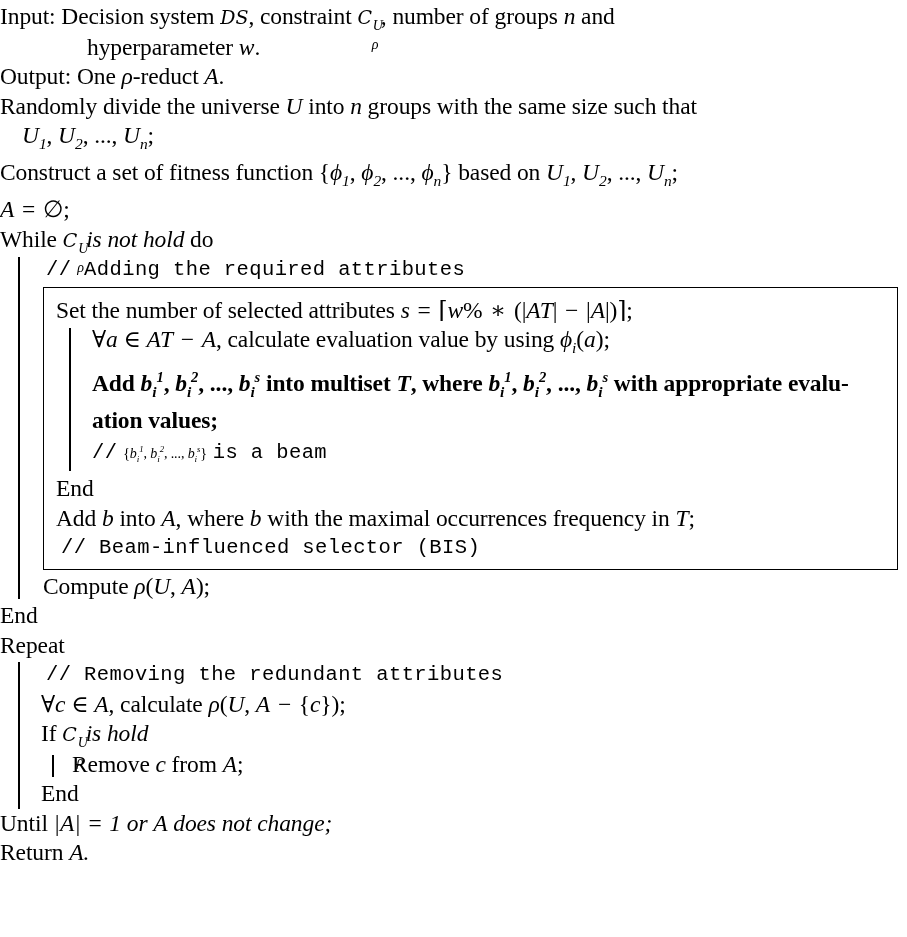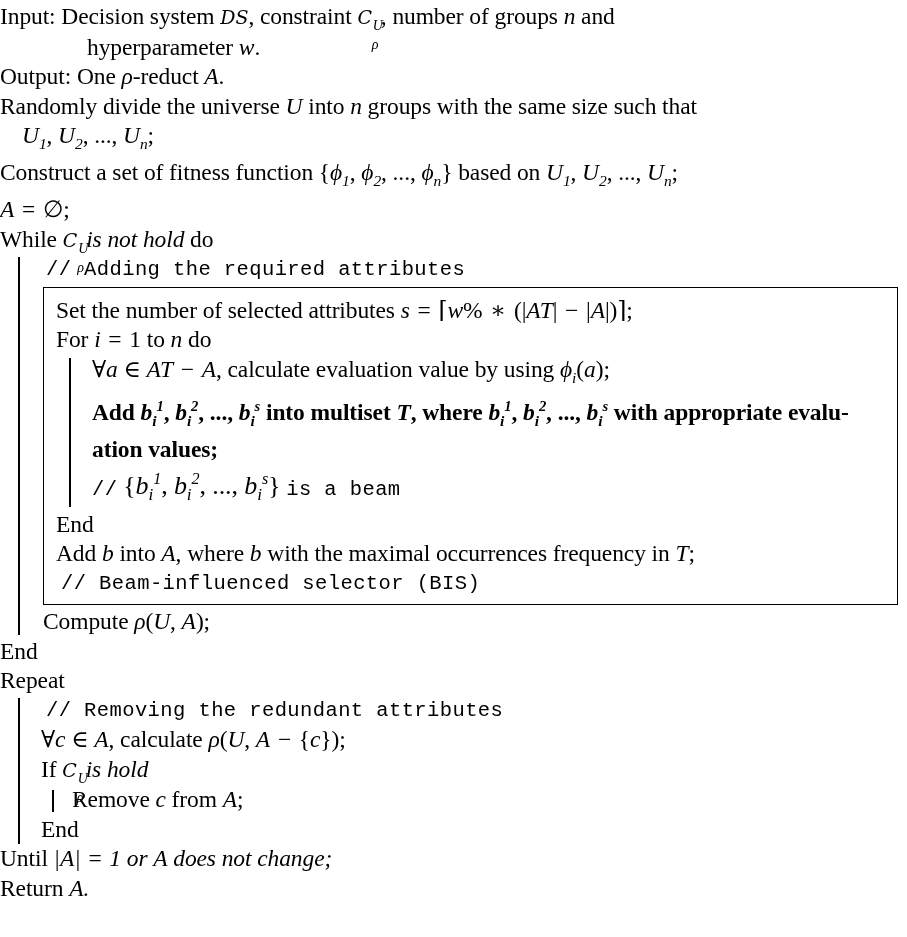--- a/index.html
+++ b/index.html
@@ -146,40 +146,35 @@
 
     <div class="line cmt ind1">// Adding the required attributes</div>
 
     <div class="boxed">
 
       <div class="line">
         Set the number of selected attributes <span class="mi">s</span> <span class="op">=</span> ⌈<span class="mi">w</span>% <span class="op">∗</span> (|<span class="mi">AT</span>| <span class="op">−</span> |<span class="mi">A</span>|)⌉;
       </div>
 
 
-      <div class="line">
-        <span class="kw">For</span>
-        <span class="mi">i</span> <span class="op">=</span> 1 to <span class="mi">n</span>
-        <span class="kw">do</span>
-      </div>
 
       <div class="forbody">
         <div class="rule" style="left:13px; top:3px; bottom:3px;"></div>
 
         <div class="line">
           ∀<span class="mi">a</span> ∈ <span class="mi">AT</span> <span class="op">−</span> <span class="mi">A</span>, calculate evaluation value by using <span class="mi">ϕ</span><sub class="sm">i</sub>(<span class="mi">a</span>);
         </div>
 
         <div class="line wrap" style="padding-left:0;">
           Add <span class="mi">b</span><sub class="sm">i</sub><sup class="sm">1</sup>, <span class="mi">b</span><sub class="sm">i</sub><sup class="sm">2</sup>, ..., <span class="mi">b</span><sub class="sm">i</sub><sup class="sm">s</sup> into multiset <span class="mi">T</span>, where <span class="mi">b</span><sub class="sm">i</sub><sup class="sm">1</sup>, <span class="mi">b</span><sub class="sm">i</sub><sup class="sm">2</sup>, ..., <span class="mi">b</span><sub class="sm">i</sub><sup class="sm">s</sup> with appropriate evalu-​ation values;
         </div>
 
         <div class="line">
           <span class="cmt">//</span>
-          <span style="font-size:26px;">{<span class="mi">b</span><sub class="sm">i</sub><sup class="sm">1</sup>, <span class="mi">b</span><sub class="sm">i</sub><sup class="sm">2</sup>, ..., <span class="mi">b</span><sub class="sm">i</sub><sup class="sm">s</sup>}</span>
+          <span style="font-size:14px;">{<span class="mi">b</span><sub class="sm">i</sub><sup class="sm">1</sup>, <span class="mi">b</span><sub class="sm">i</sub><sup class="sm">2</sup>, ..., <span class="mi">b</span><sub class="sm">i</sub><sup class="sm">s</sup>}</span>
           <span class="cmt">is a beam</span>
         </div>
       </div>
 
       <div class="line kw">End</div>
 
       <div class="line">
         Add <span class="mi">b</span> into <span class="mi">A</span>, where <span class="mi">b</span> with the maximal occurrences frequency in <span class="mi">T</span>;
       </div>
 

